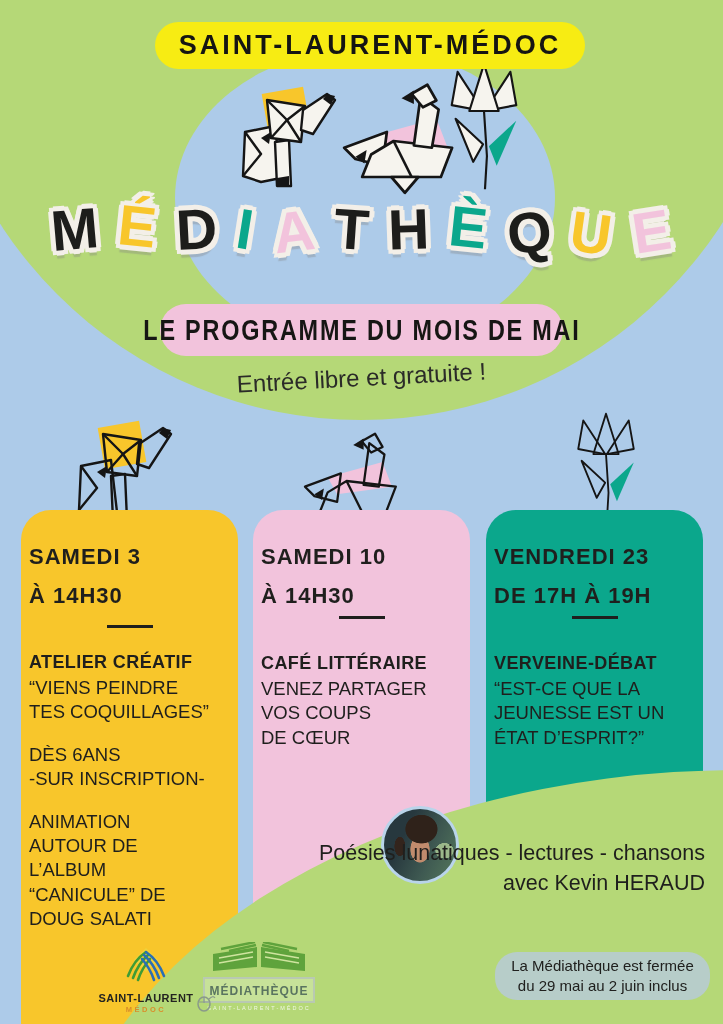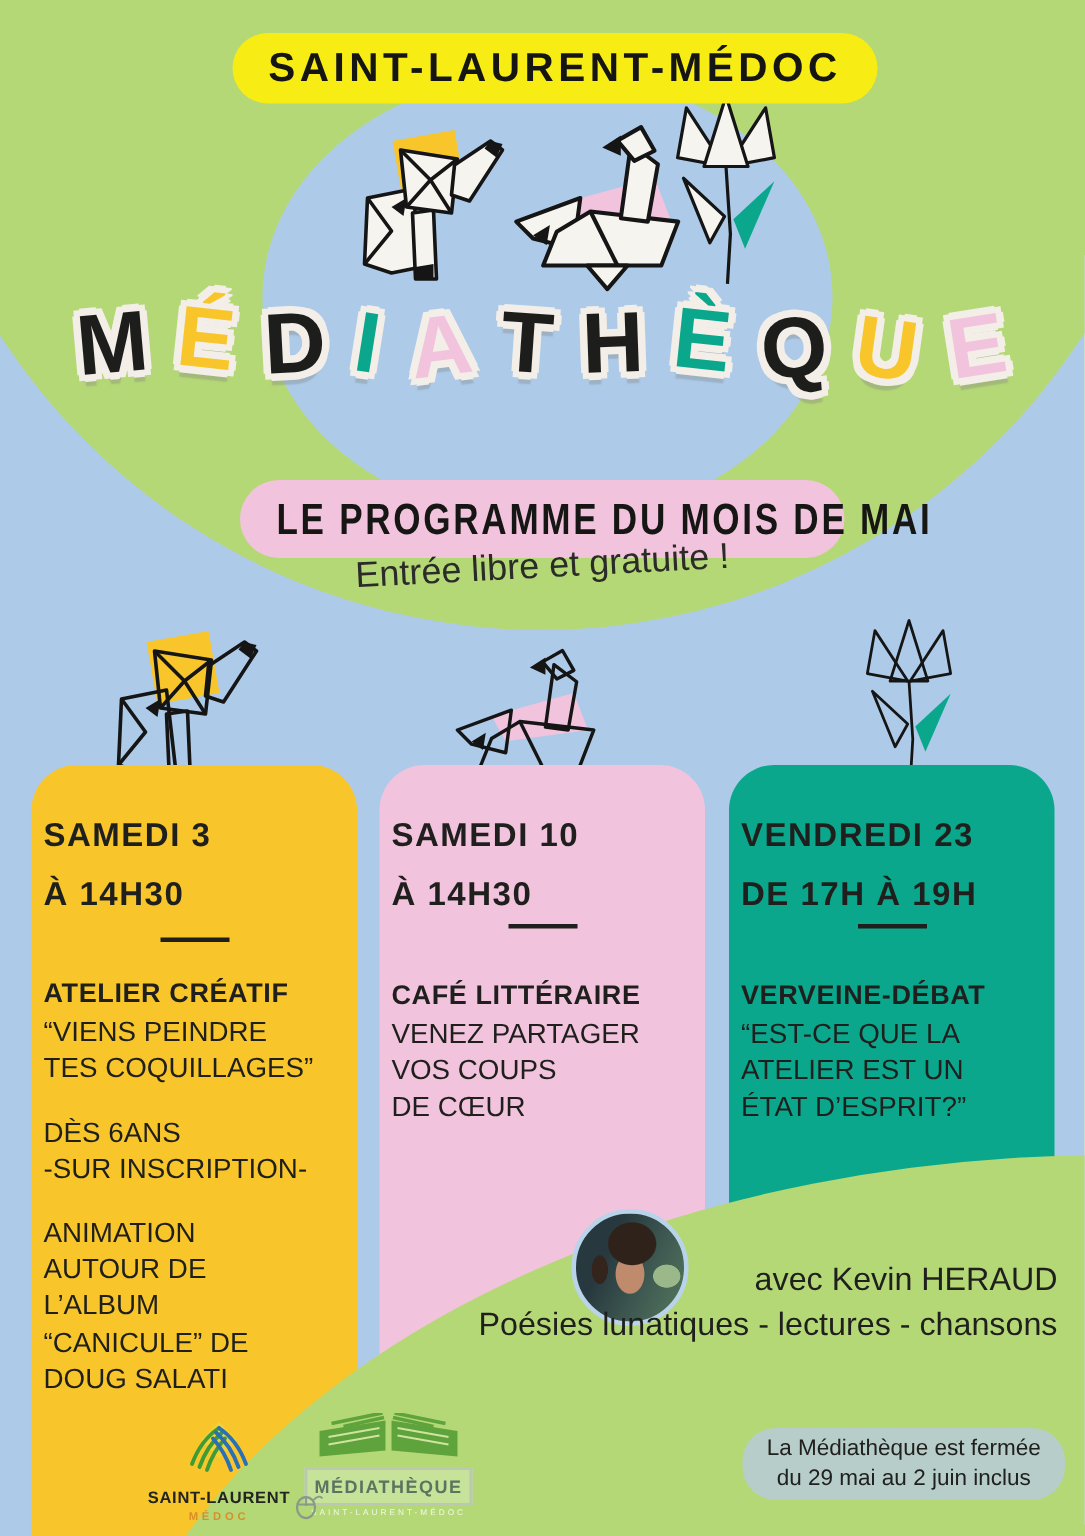--- a/index.html
+++ b/index.html
@@ -30,22 +30,22 @@
   .bubble span:nth-child(3){transform:rotate(-3deg);}
   .bubble span:nth-child(4){transform:rotate(9deg);}
   .bubble span:nth-child(5){transform:rotate(-7deg) translateY(2px);}
   .bubble span:nth-child(6){transform:rotate(4deg);}
   .bubble span:nth-child(7){transform:rotate(-2deg);}
   .bubble span:nth-child(8){transform:rotate(6deg) translateY(-2px);}
   .bubble span:nth-child(9){transform:rotate(-5deg) translateY(3px);}
   .bubble span:nth-child(10){transform:rotate(8deg) translateY(4px);}
   .bubble span:nth-child(11){transform:rotate(-9deg) translateY(2px);}
 
-  .program-banner{left:160px;top:320px;width:403px;height:52px;border-radius:26px;z-index:4;
-                  display:flex;align-items:center;justify-content:flex-start;}
+  .program-banner{left:160px;top:304px;width:403px;height:52px;border-radius:26px;z-index:4;
+                  display:flex;align-items:center;justify-content:center;}
   .program-banner span{display:inline-block;font-weight:bold;font-size:26px;letter-spacing:2px;
                        transform:scale(.9,1.12);color:#161614;white-space:nowrap;}
 
   .tagline{left:0;top:364px;width:723px;text-align:center;z-index:4;
            font-size:24px;color:#2b2b28;transform:rotate(-3deg);}
 
   
   .ori{z-index:4;}
   .ori svg{width:100%;height:100%;}
   .top-elephant{left:230px;top:86px;width:122px;height:112px;}
@@ -246,28 +246,28 @@
 VOS COUPS
 DE CŒUR</div>
   </div>
 
   <div class="abs card e3" style="background: rgb(11, 167, 140);">
     <div class="c-day">VENDREDI 23</div>
     <div class="c-time">DE 17H À 19H</div>
     <div class="c-div"></div>
     <div class="c-title">VERVEINE-DÉBAT</div>
     <div class="c-lines">“EST-CE QUE LA
-ATELIER EST UN
+JEUNESSE EST UN
 ÉTAT D’ESPRIT?”</div>
   </div>
 
   <div class="abs photo"></div>
   <div class="abs special">
+    <div class="sp-line">Poésies lunatiques - lectures - chansons</div>
     <div class="sp-line">avec Kevin HERAUD</div>
-    <div class="sp-line">Poésies lunatiques - lectures - chansons</div>
   </div>
 
   <div class="abs logo-town">
     <span>
       <svg width="52" height="40" viewBox="0 0 52 40">
         <polygon points="26,2 38,14 26,26 14,14" fill="#f0d23c"></polygon>
         <g fill="none" stroke-width="2.6" stroke-linecap="round">
           <path d="M8,30 Q14,14 26,6" stroke="#3f9c35"></path>
           <path d="M13,32 Q18,18 28,9" stroke="#3f9c35"></path>
           <path d="M18,34 Q22,22 30,13" stroke="#3f9c35"></path>

